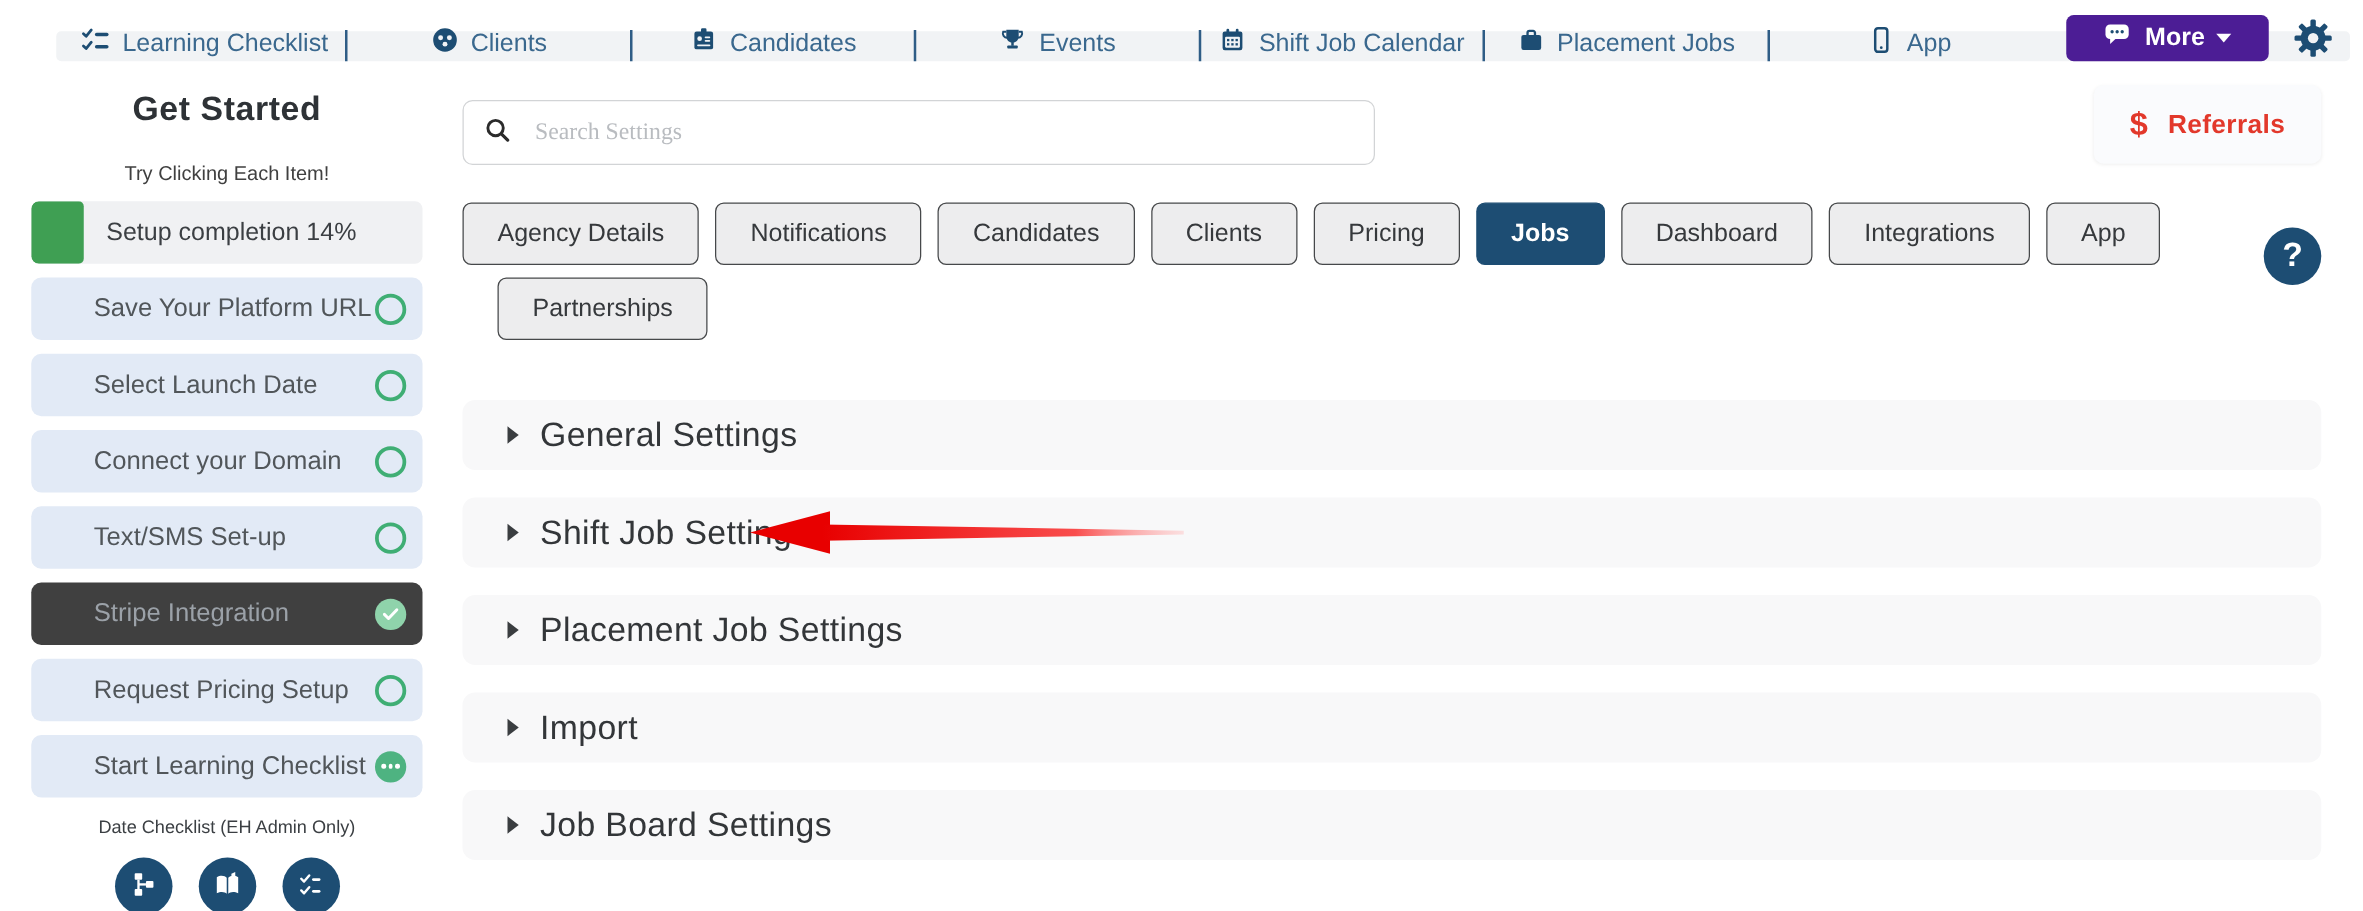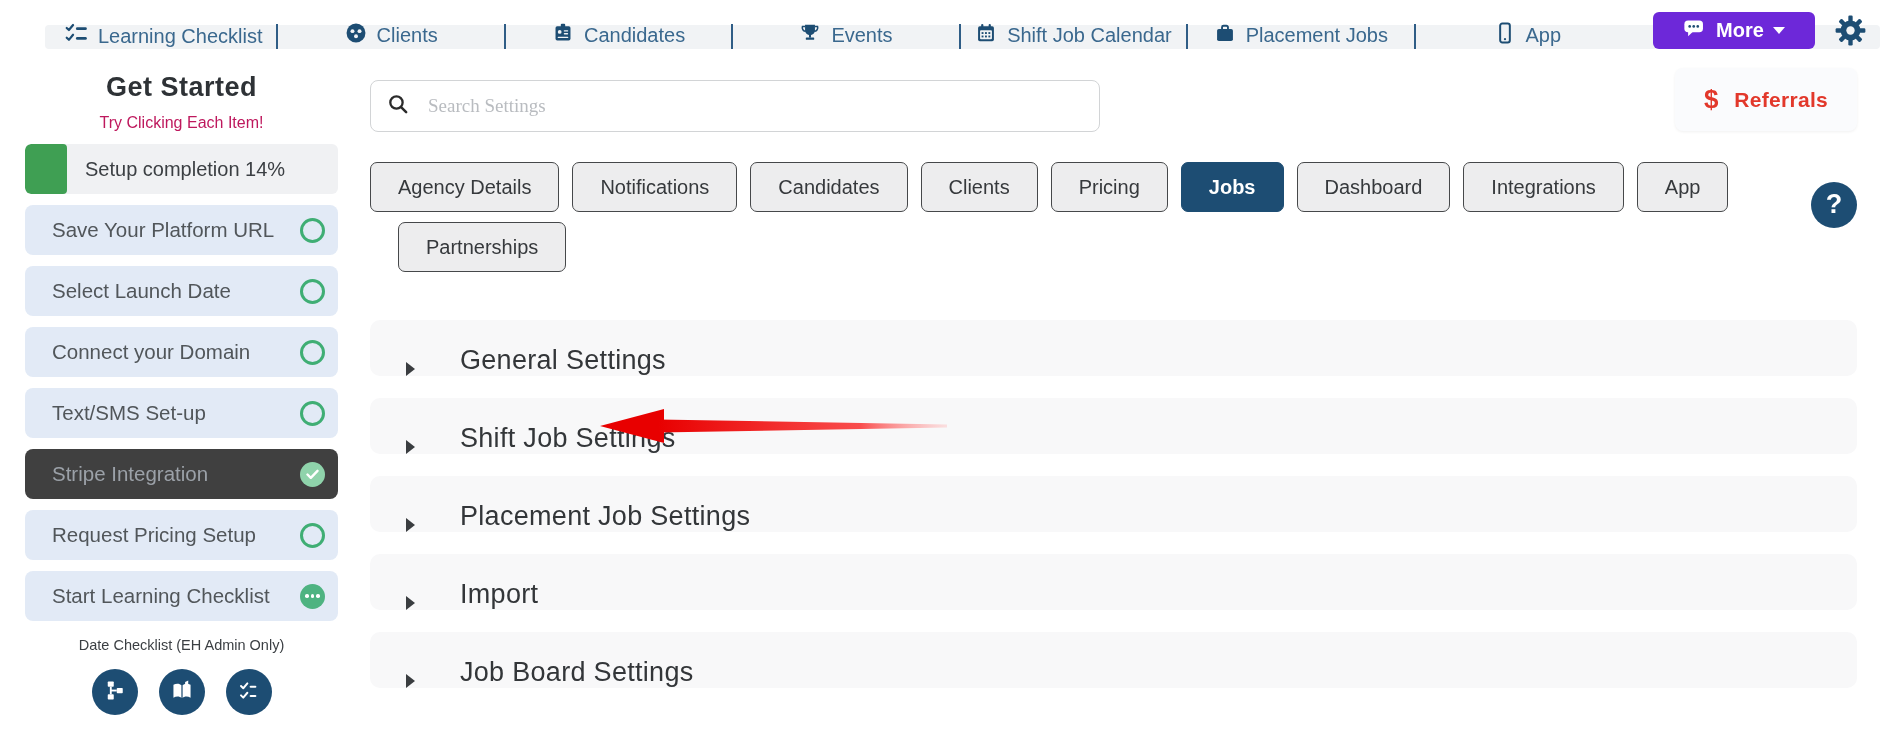--- a/index.html
+++ b/index.html
@@ -13,40 +13,40 @@
     position:absolute;left:45px;top:25px;width:1835px;height:24px;
     background:#f1f3f5;border-radius:4px;display:flex;align-items:flex-end;
     padding:0 6px;box-sizing:border-box;
   }
   .nav-item{
     flex:1;display:flex;align-items:center;justify-content:center;gap:10px;
     color:#3a688e;font-size:20px;font-weight:500;cursor:pointer;white-space:nowrap;
   }
   .nav-div{width:2px;height:25px;background:#2f5d86;flex:0 0 auto;}
   .more-btn{
-    height:37px;min-width:162px;background:#6d28d9;border:none;border-radius:6px;
+    height:37px;min-width:162px;background:#4c1d95;border:none;border-radius:6px;
     color:#fff;font-size:20px;font-weight:700;display:flex;align-items:center;
     justify-content:center;gap:9px;margin:0 4px 0 12px;cursor:pointer;
     font-family:inherit;flex:0 0 auto;
   }
   .caret-down{width:0;height:0;border-left:6px solid transparent;border-right:6px solid transparent;border-top:7px solid #fff;}
   .gear-btn{background:none;border:none;margin:0 8px 0 16px;cursor:pointer;display:flex;padding:0;flex:0 0 auto;}
 
   
   .sidebar{position:absolute;left:25px;top:62px;width:313px;}
   .sb-title{font-size:27px;font-weight:700;color:#2e3236;text-align:center;margin:10px 0 0;letter-spacing:.5px;}
-  .sb-sub{font-size:16px;color:#be185d;text-align:center;margin:11px 0 0;}
+  .sb-sub{font-size:16px;color:#404040;text-align:center;margin:28px 0 0;}
   .progress{margin-top:12px;height:50px;background:#f0f1f3;border-radius:6px;position:relative;display:flex;align-items:center;overflow:hidden;}
   .progress-fill{position:absolute;left:0;top:0;bottom:0;background:#3f9f53;border-radius:6px 4px 4px 6px;}
   .progress-label{position:relative;margin-left:60px;font-size:20px;color:#3b3f43;}
   .check-item{
     margin-top:11px;height:50px;background:#e2eaf6;border-radius:8px;
     display:flex;align-items:center;padding:0 13px 0 27px;cursor:pointer;
   }
-  .check-item .lbl{flex:1;font-size:20.5px;color:#51565a;}
+  .check-item .lbl{flex:1;font-size:20.5px;color:#51565a;margin-left:23px;}
   .check-item.done{background:#404040;gap:48px;}
   .check-item.done .lbl{color:#9ba1a8;}
   .circle{width:25px;height:25px;border-radius:50%;box-sizing:border-box;flex:0 0 auto;}
   .circle.todo{border:3px solid #3fae74;background:transparent;}
   .circle.done-c{background:#8fd3ab;display:flex;align-items:center;justify-content:center;}
   .circle.dots{background:#4eb381;display:flex;align-items:center;justify-content:center;gap:2px;}
   .circle.dots i{width:3.5px;height:3.5px;border-radius:50%;background:#fff;}
   .reset{margin-top:16px;text-align:center;font-size:14.5px;color:#3b3f43;cursor:pointer;}
   .sb-icons{margin-top:16px;display:flex;justify-content:center;gap:21px;}
   .sb-icon{width:46px;height:46px;border-radius:50%;background:#1d4d73;border:none;display:flex;align-items:center;justify-content:center;cursor:pointer;padding:0;}
@@ -75,21 +75,21 @@
   }
   .tab.active{background:#1d4d73;border-color:#1d4d73;color:#fff;font-weight:600;}
   .help{
     position:absolute;left:1441px;top:120px;width:46px;height:46px;border-radius:50%;
     background:#1d4d73;color:#fff;font-size:27px;font-weight:700;border:none;cursor:pointer;
     display:flex;align-items:center;justify-content:center;font-family:inherit;padding-bottom:3px;
   }
   .sections{position:absolute;left:0;top:258px;width:100%;}
   .section{
     height:56px;background:#f8f8f9;border-radius:10px;margin-bottom:22px;
-    display:flex;align-items:flex-end;padding-left:36px;cursor:pointer;gap:28px;
+    display:flex;align-items:center;padding-left:36px;cursor:pointer;
   }
   .tri{width:0;height:0;border-top:7px solid transparent;border-bottom:7px solid transparent;border-left:9px solid #3a3d40;margin-right:17px;flex:0 0 auto;}
   .sec-title{font-size:27px;color:#333639;letter-spacing:.3px;}
   .red-arrow{position:absolute;left:228px;top:342px;pointer-events:none;}
 </style>
 </head>
 <body>
 
 <header class="topnav">
   <div class="nav-item">

